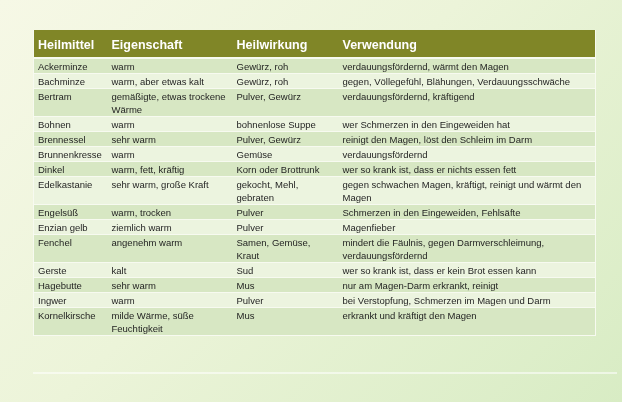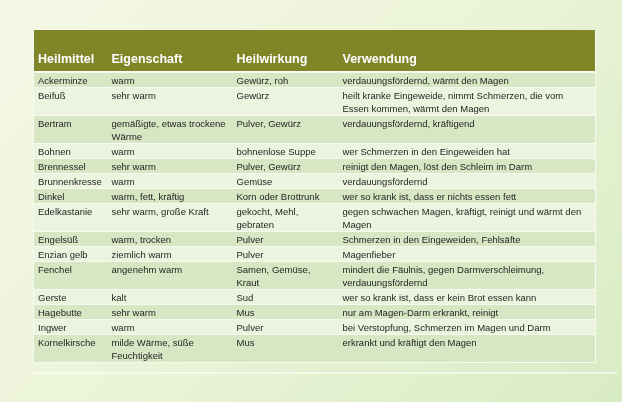--- a/index.html
+++ b/index.html
@@ -15,21 +15,21 @@
     position:absolute;left:33px;top:30px;width:562px;
     border-collapse:collapse;table-layout:fixed;
     border-left:1px solid var(--separator);
     border-right:1px solid var(--separator);
   }
   thead th{
     background:var(--header-bg);
     color:var(--header-text);
     font-size:12.5px;font-weight:bold;
     text-align:left;vertical-align:middle;
-    padding:22px 4px 5px 4px;
+    padding:8px 4px 5px 4px;
     border-bottom:2px solid var(--separator);
     white-space:nowrap;
   }
   tbody td{
     font-size:9.5px;line-height:13px;
     color:var(--row-text);
     vertical-align:top;text-align:left;
     padding:0.5px 4px 0.5px 4px;
     border-bottom:1.5px solid var(--separator);
   }
@@ -61,27 +61,27 @@
       </tr>
     </thead>
     <tbody id="rows-body">
   <tr>
     <td class="c1">Ackerminze</td>
     <td class="c2">warm</td>
     <td class="c3">Gewürz, roh</td>
     <td class="c4">verdauungsfördernd, wärmt den Magen</td>
   </tr>
 
+  <tr>
+    <td class="c1">Bachminze</td>
+    <td class="c2">warm, aber etwas kalt</td>
+    <td class="c3">Gewürz, roh</td>
+    <td class="c4">gegen, Völlegefühl, Blähungen, Verdauungsschwäche</td>
+  </tr>
 
-  <tr>
-    <td class="c1">Beifuß</td>
-    <td class="c2">sehr warm</td>
-    <td class="c3">Gewürz</td>
-    <td class="c4">heilt kranke Eingeweide, nimmt Schmerzen, die vom Essen kommen, wärmt den Magen</td>
-  </tr>
 
   <tr>
     <td class="c1">Bertram</td>
     <td class="c2">gemäßigte, etwas trockene Wärme</td>
     <td class="c3">Pulver, Gewürz</td>
     <td class="c4">verdauungsfördernd, kräftigend</td>
   </tr>
 
   <tr>
     <td class="c1">Bohnen</td>

